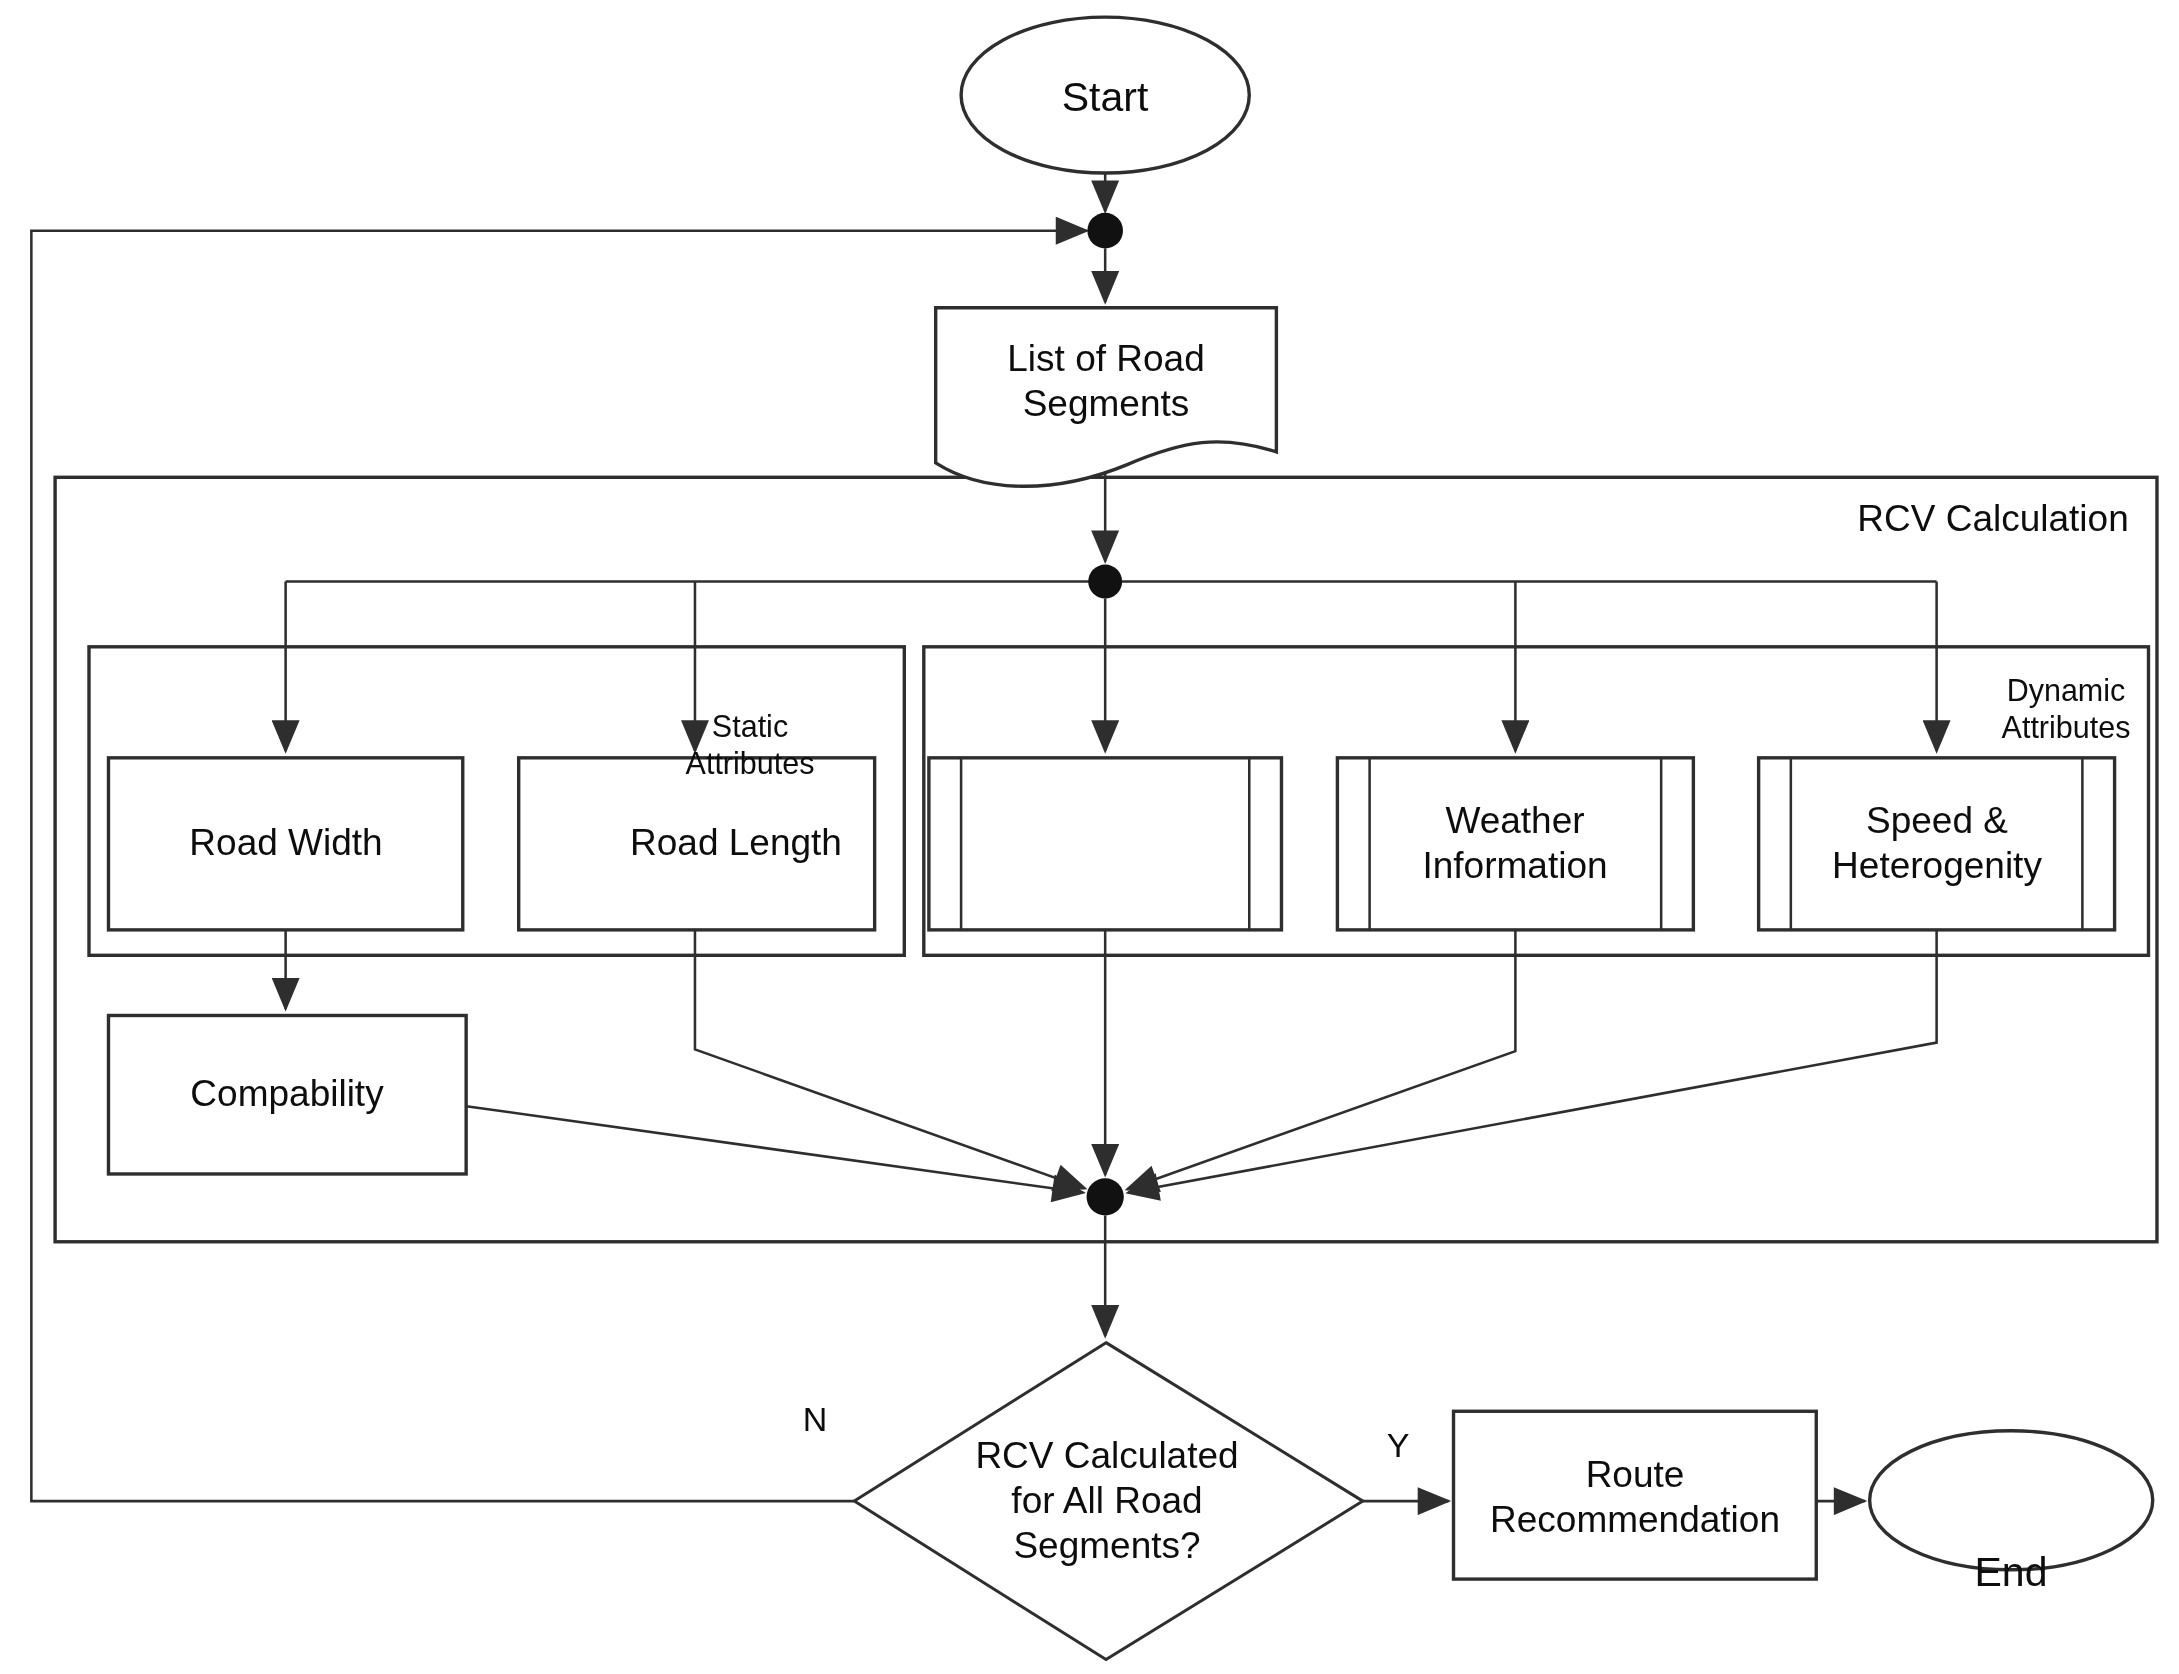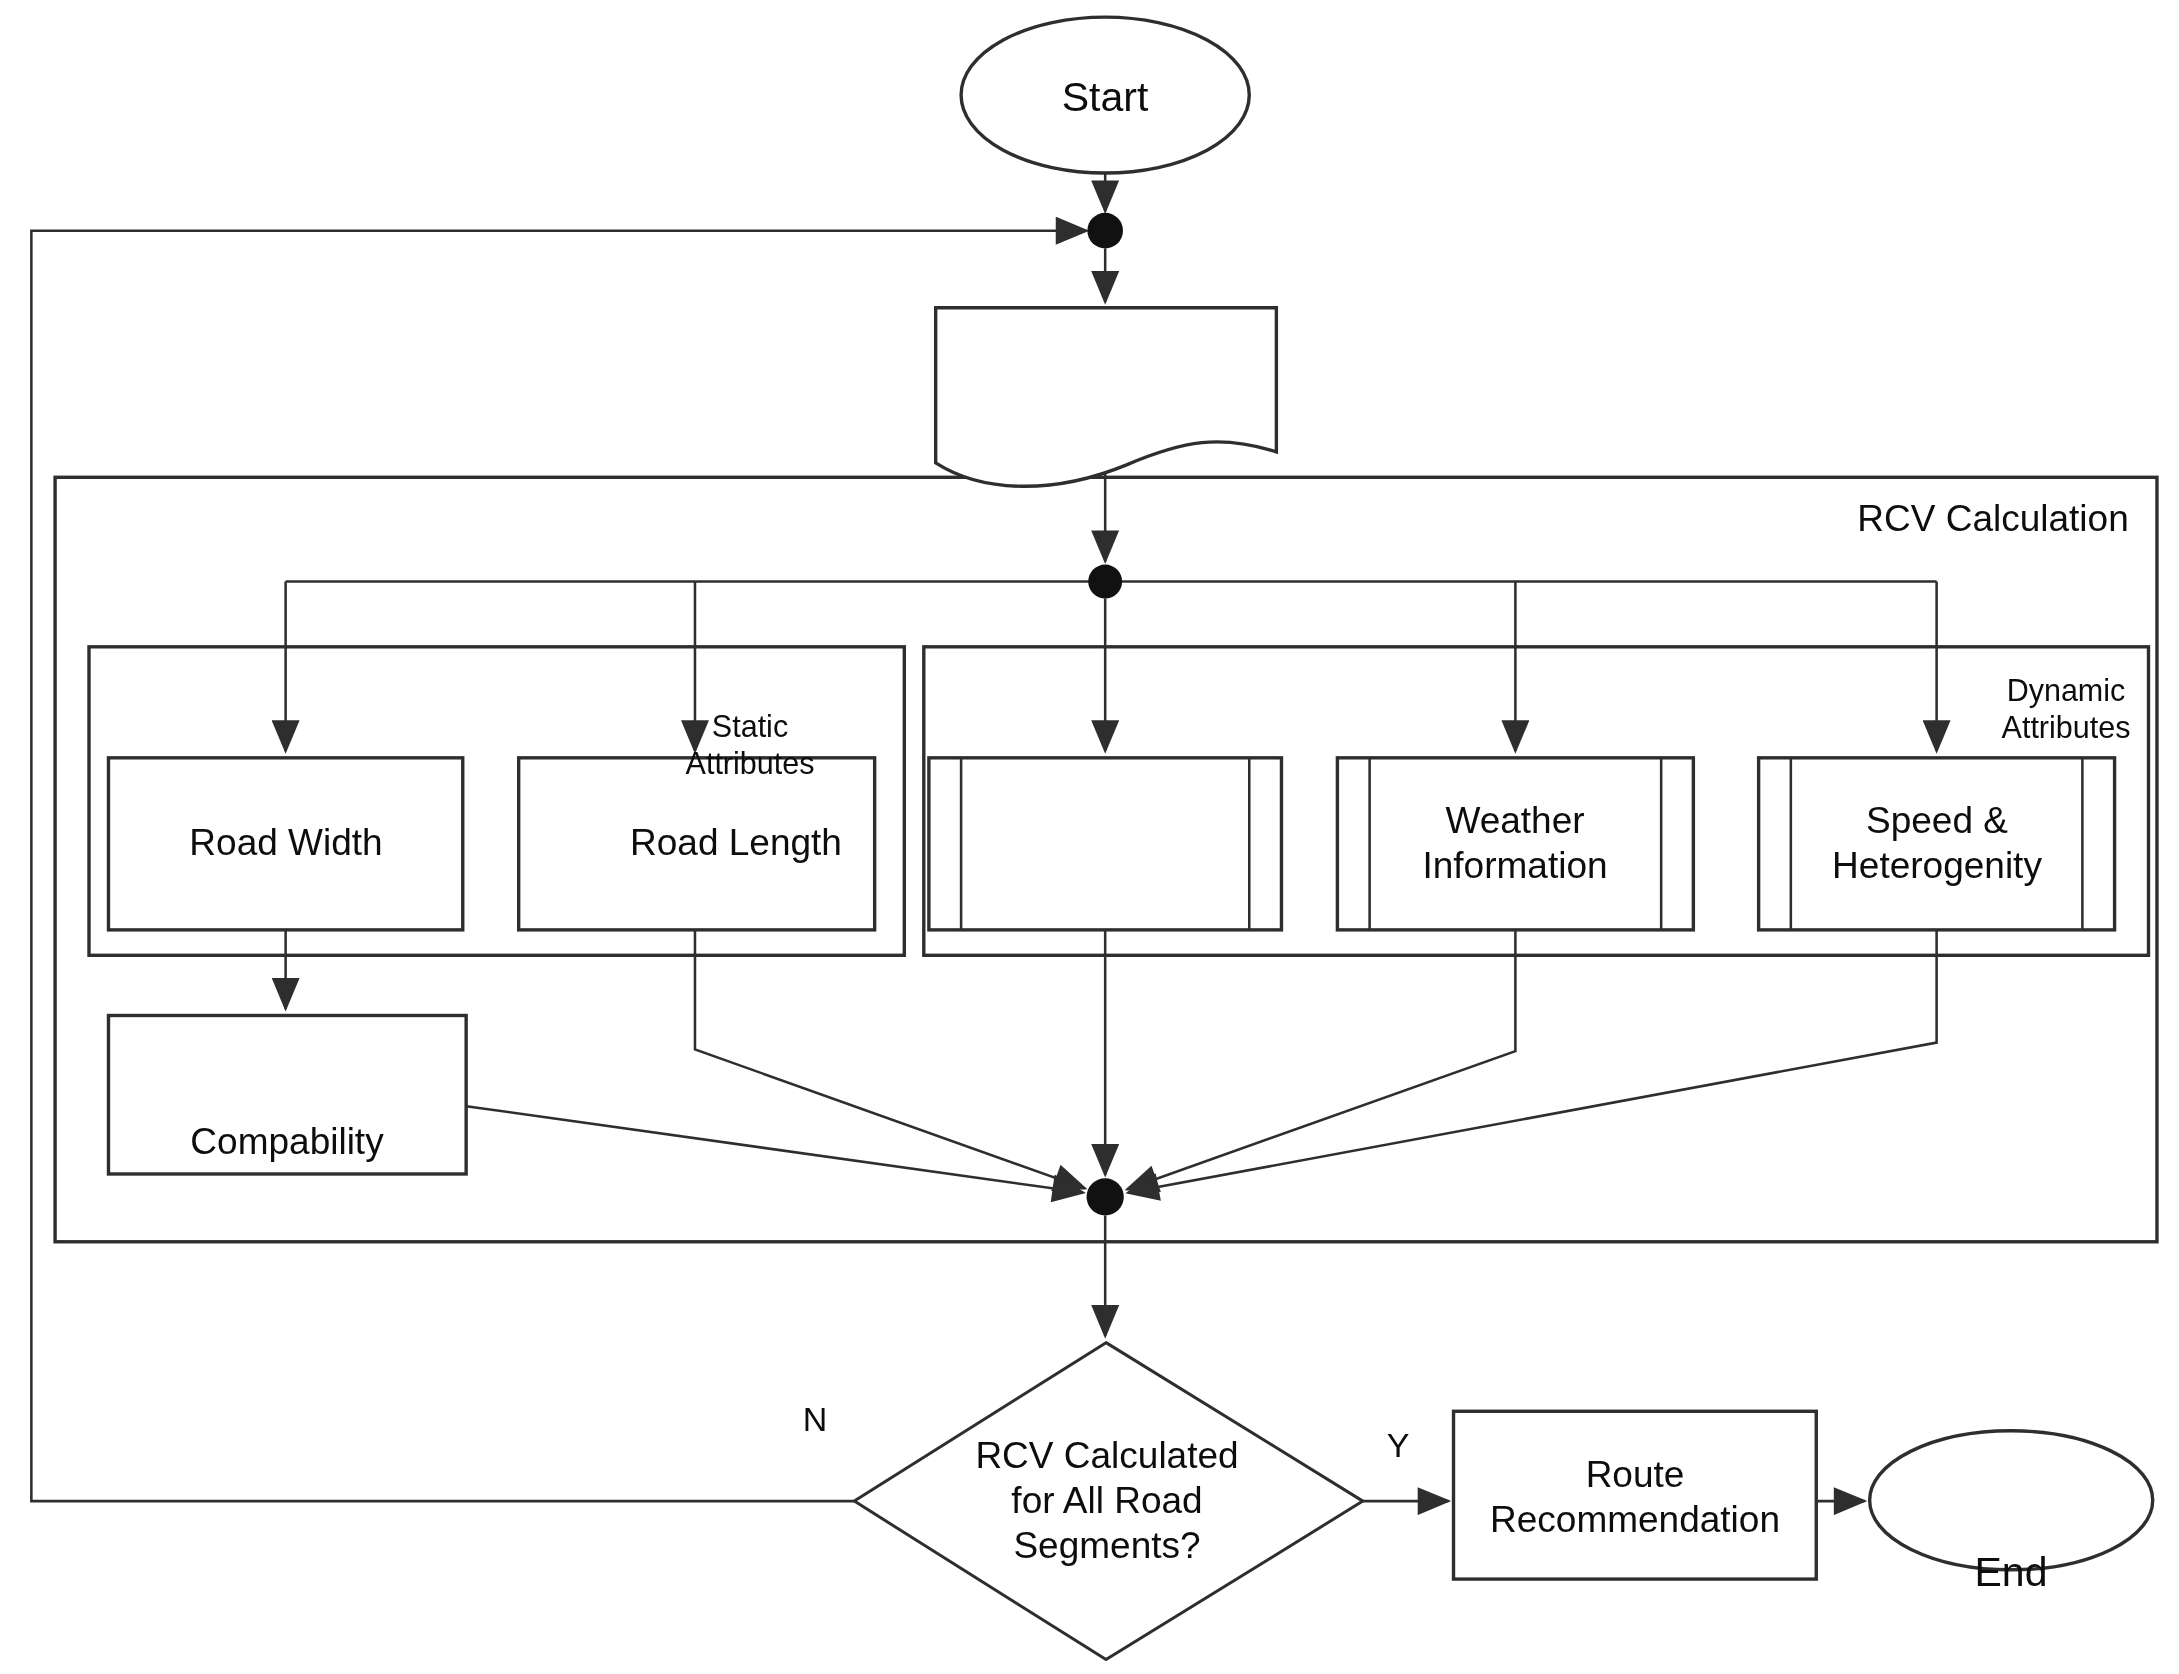--- a/index.html
+++ b/index.html
@@ -110,41 +110,43 @@
 
     <polygon points="1305,1584 1608,1771 1305,1958 1008,1771" fill="#ffffff" stroke="#2e2e2e" stroke-width="3.5"></polygon>
 
     <rect x="1715" y="1665" width="428" height="198" fill="#ffffff" stroke="#2e2e2e" stroke-width="4"></rect>
 
     <ellipse cx="2373" cy="1770" rx="167" ry="82" fill="#ffffff" stroke="#2e2e2e" stroke-width="4"></ellipse>
   </svg>
 
   <div class="label terminal" style="left:1105px; top:97px;">Start</div>
 
+  <div class="label" style="left:1106px; top:381px;">List of Road
+Segments</div>
 
   <div class="label title" style="left:1993px; top:519px;">RCV Calculation</div>
 
   <div class="label group" style="left:750px; top:745px;">Static
 Attributes</div>
 
   <div class="label group" style="left:2066px; top:709px;">Dynamic
 Attributes</div>
 
   <div class="label" style="left:286px; top:843px;">Road Width</div>
 
   <div class="label" style="left:697px; top:843px;margin-left:39px;">Road Length</div>
 
 
   <div class="label" style="left:1515px; top:843px;">Weather
 Information</div>
 
   <div class="label" style="left:1937px; top:843px;">Speed &amp;
 Heterogenity</div>
 
-  <div class="label" style="left:287px; top:1094px;margin-top:48px;">Compability</div>
+  <div class="label" style="left:287px; top:1094px;">Compability</div>
 
   <div class="label" style="left:1107px; top:1501px;">RCV Calculated
 for All Road
 Segments?</div>
 
   <div class="label branch" style="left:815px; top:1420px;">N</div>
 
   <div class="label branch" style="left:1398px; top:1446px;">Y</div>
 
   <div class="label" style="left:1635px; top:1497px;">Route

